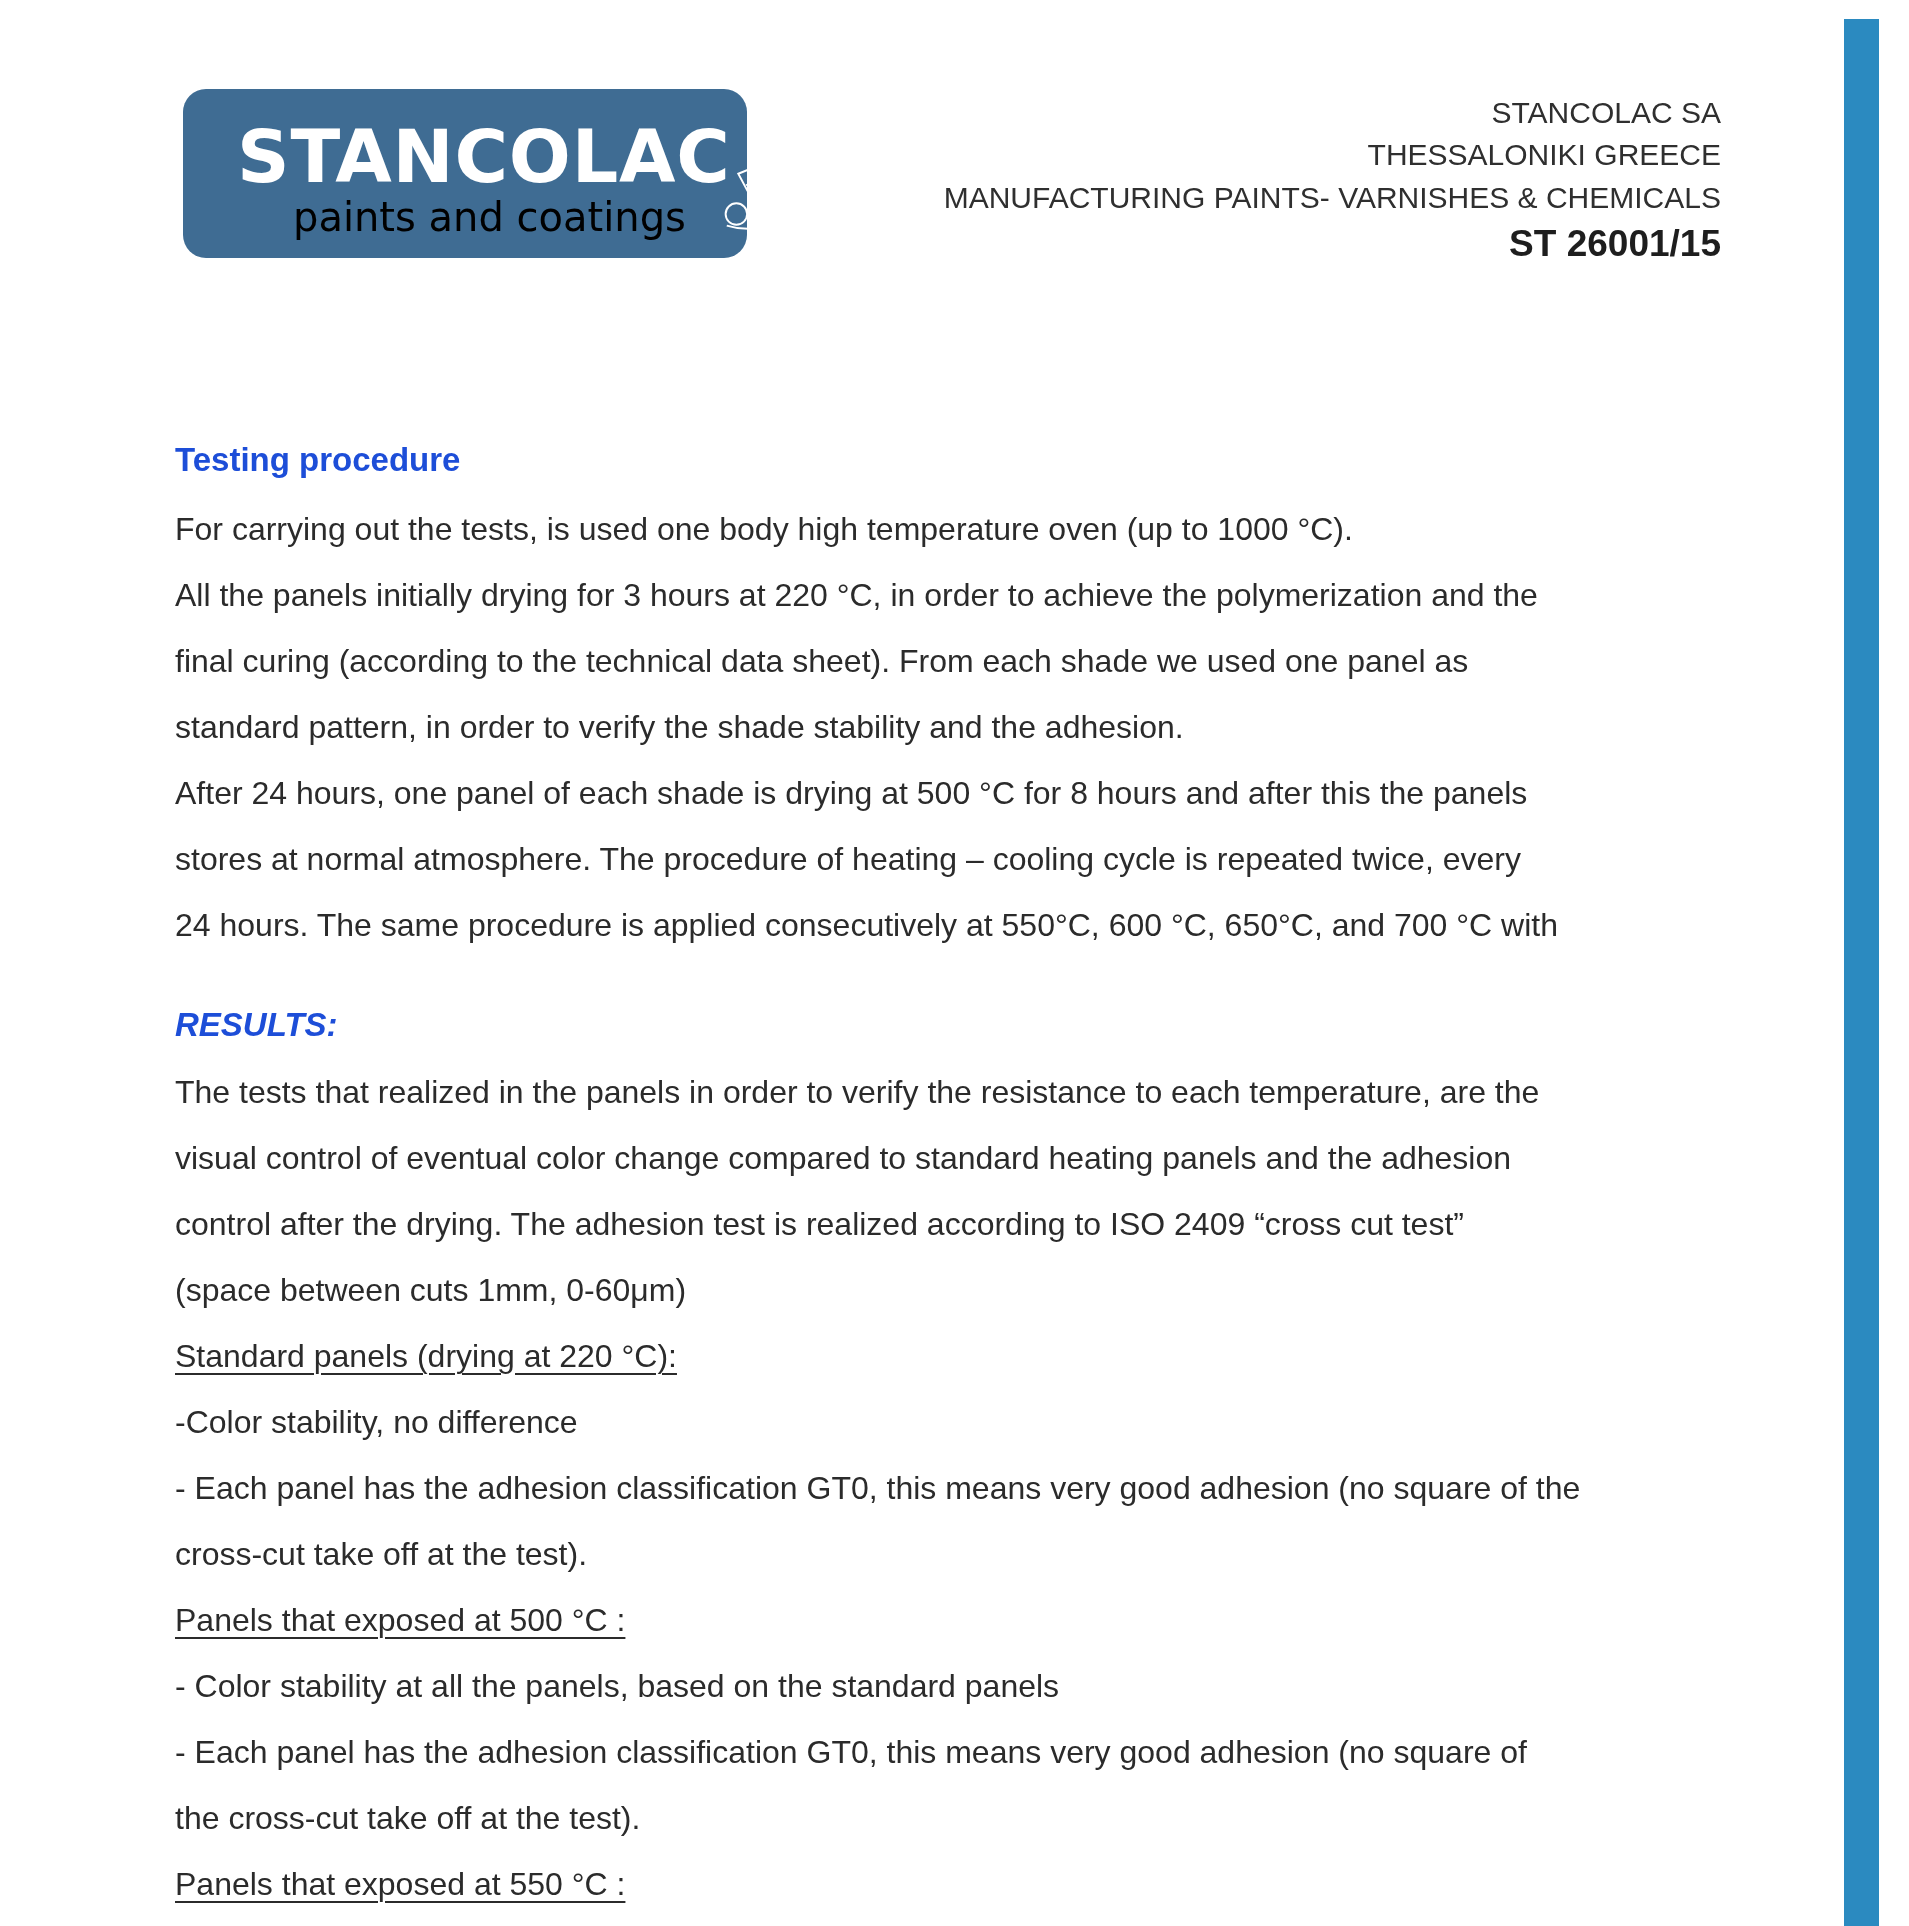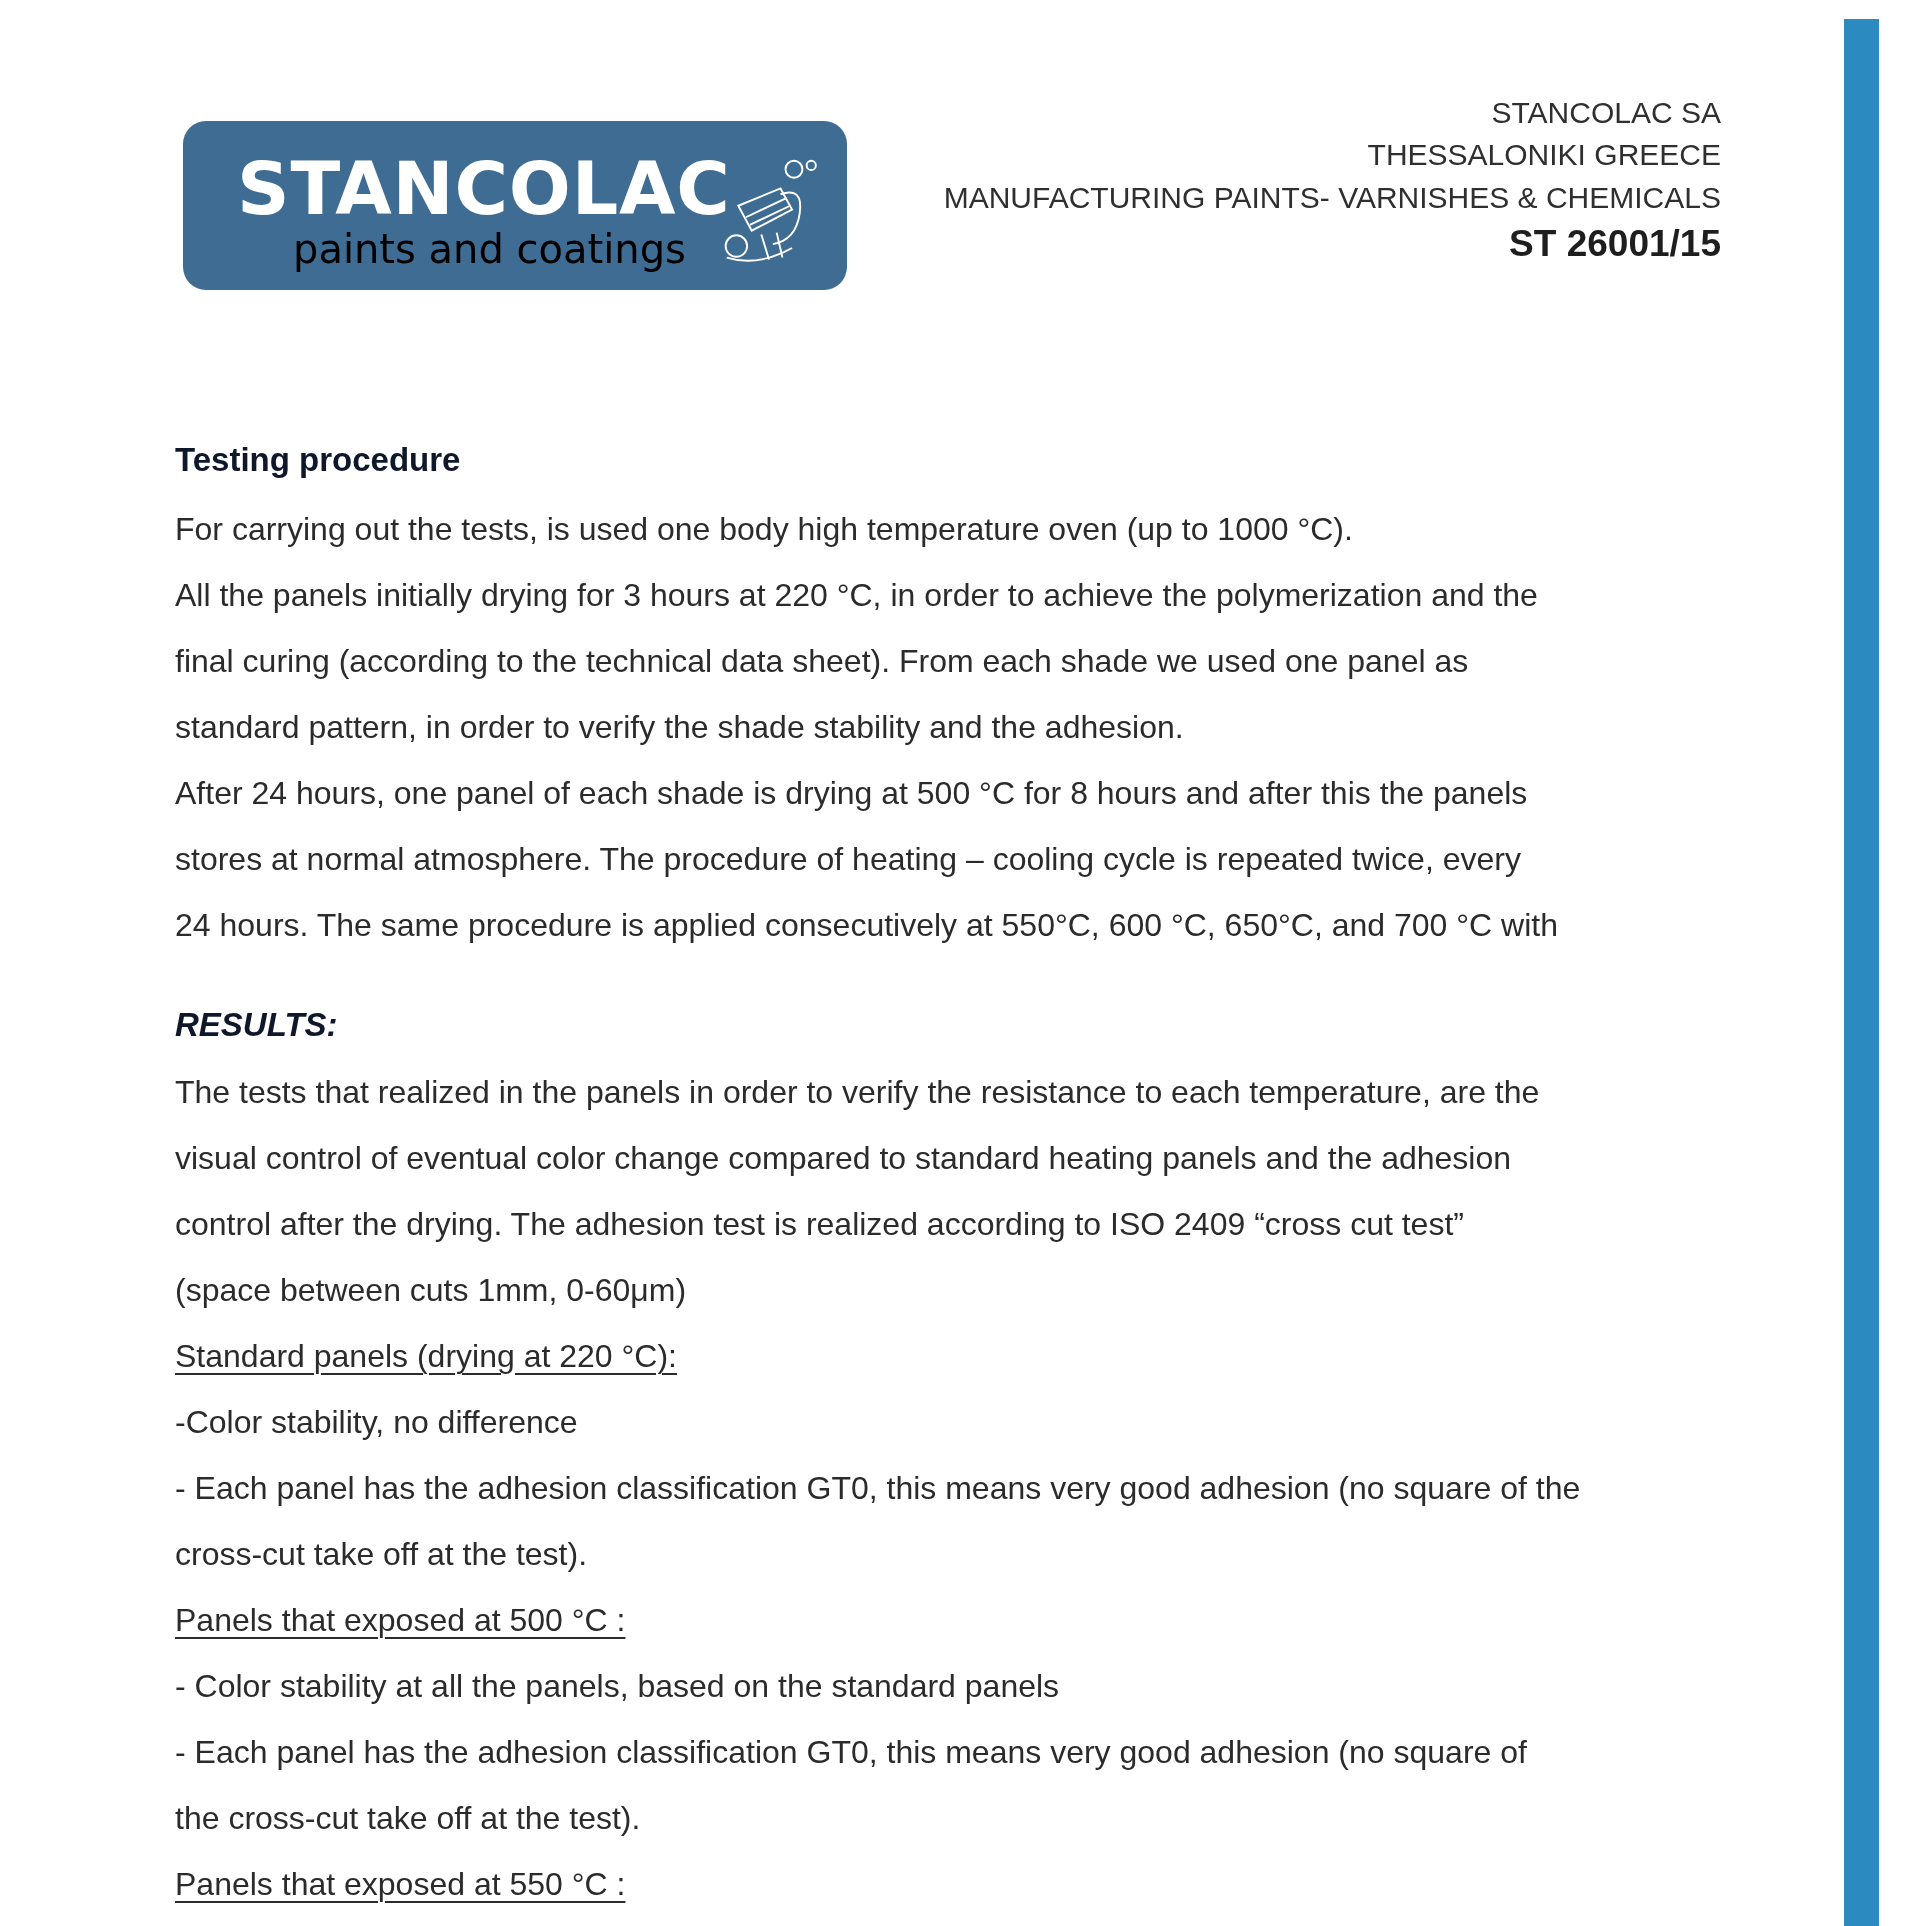--- a/index.html
+++ b/index.html
@@ -1,30 +1,30 @@
 <!DOCTYPE html>
 <html style="font-size:6.2px"><head>
 <meta charset="utf-8">
 <style>
   html, body { margin: 0; padding: 0; background: #ffffff; }
   body { width: 1910px; height: 2700px; position: relative; overflow: hidden;
          font-family: "Liberation Sans", "DejaVu Sans", sans-serif; color: #2a2a2a; }
-  .logo { position: absolute; left: 183px; top: 89px; width: 664px; height: 169px;
-          background: #3f6c93; border-radius: 23px; box-sizing: border-box; margin-top: 32px; }
+  .logo { position: absolute; left: 183px; top: 89px; width: 564px; height: 169px;
+          background: #3f6c93; border-radius: 23px; box-sizing: border-box; }
   .logo-title { position: absolute; left: 54px; top: 31px; font-size: 73px; font-weight: bold;
                 color: #ffffff; letter-spacing: 0.8px; line-height: 1; font-family: "DejaVu Sans", sans-serif; }
   .logo-sub { position: absolute; left: 110px; top: 108px; font-size: 40px; color: #000000;
               line-height: 1; font-family: "DejaVu Sans", sans-serif; font-weight: normal; }
   .logo-mark { position: absolute; left: 532px; top: 31px; width: 108px; height: 119px; }
   .company { position: absolute; right: 189px; top: 98px; text-align: right; line-height: 1; }
   .company div { font-size: 30px; color: #2f2f2f; margin-bottom: 12.3px; font-family: "Liberation Sans", sans-serif; margin-left: 36px; }
   .company .code { font-size: 37px; font-weight: bold; color: #1e1e1e; margin-top: 2.3px; }
   .stripe { position: absolute; left: 1844px; top: 19px; width: 35px; height: 2643px; background: #2b8ac0; }
   .content { position: absolute; left: 175px; top: 443px; width: 1541px; }
-  .h { font-weight: bold; font-size: 33px; color: #0f172a; line-height: 1; margin: 0; }
+  .h { font-weight: bold; font-size: 33px; color: #1d4ed8; line-height: 1; margin: 0; }
   .p { font-size: 32px; line-height: 66px; margin: 0; white-space: nowrap; color: #2b2b2b; }
   .u { text-decoration: underline; text-decoration-thickness: 2.3px; text-underline-offset: 6.2px; }
 </style>
 </head>
 <body>
 
 <div class="logo">
   <div class="logo-title">STANCOLAC</div>
   <div class="logo-sub">paints and coatings</div>
   <svg class="logo-mark" viewBox="0 0 280 310">

